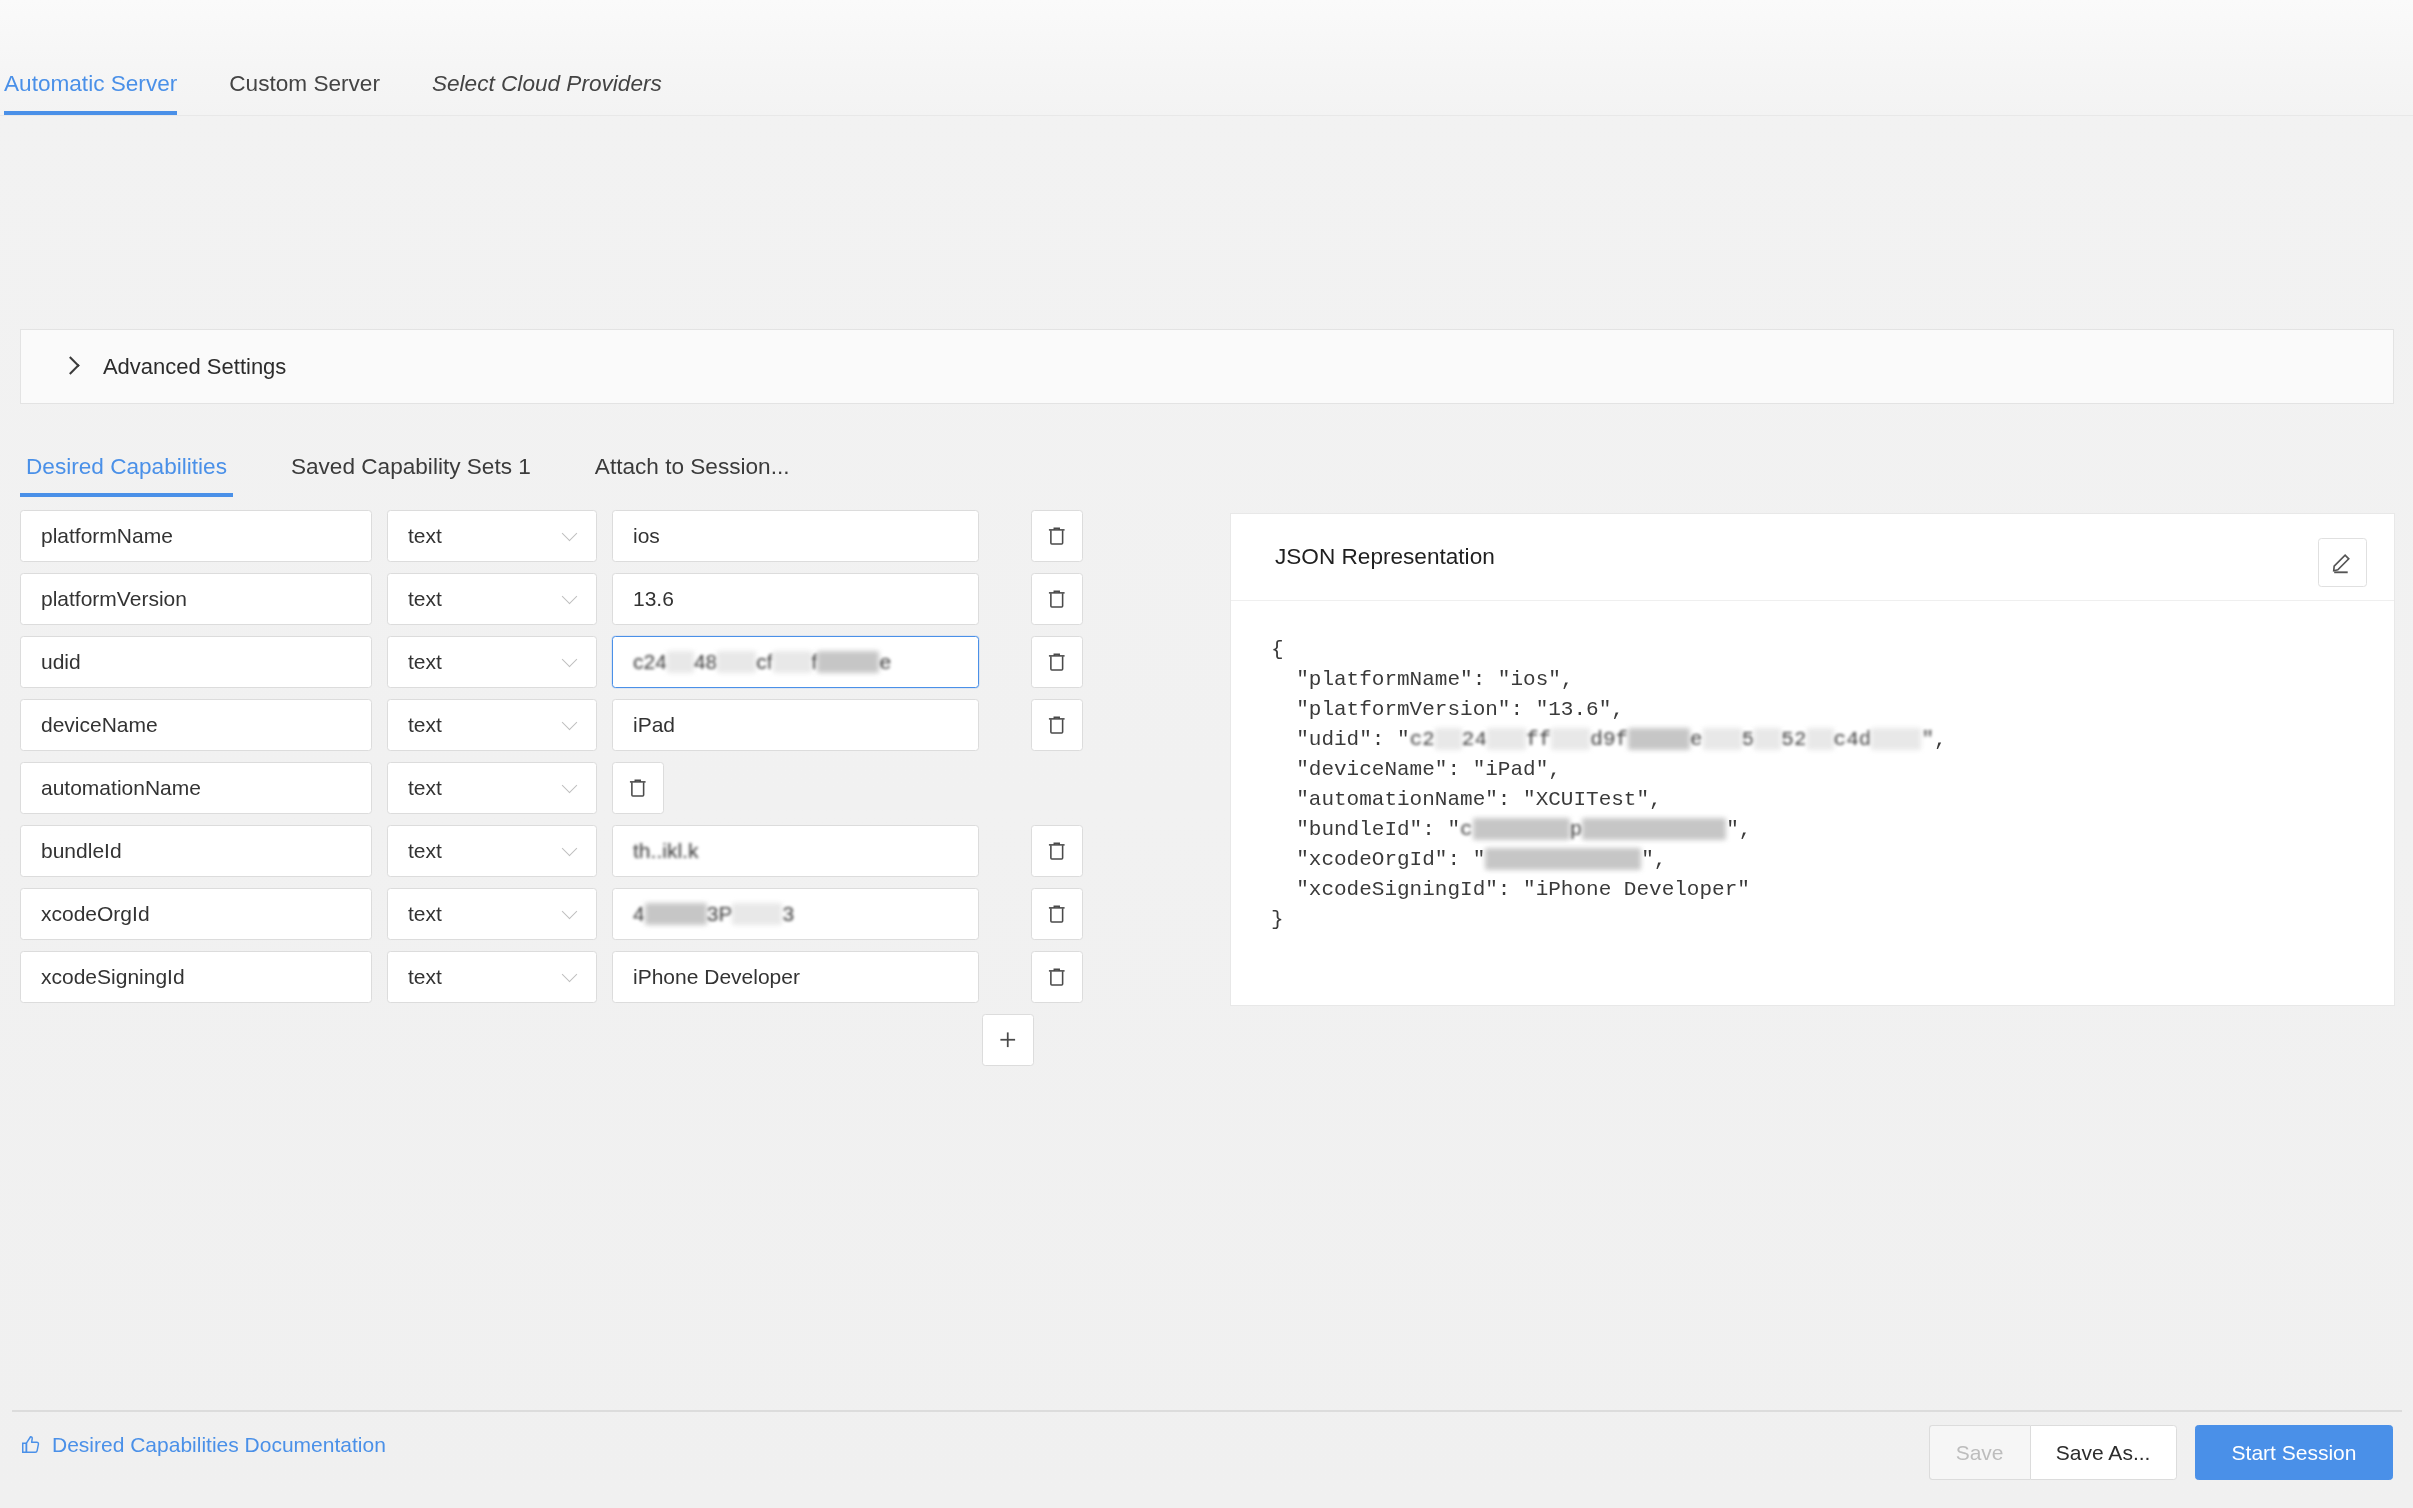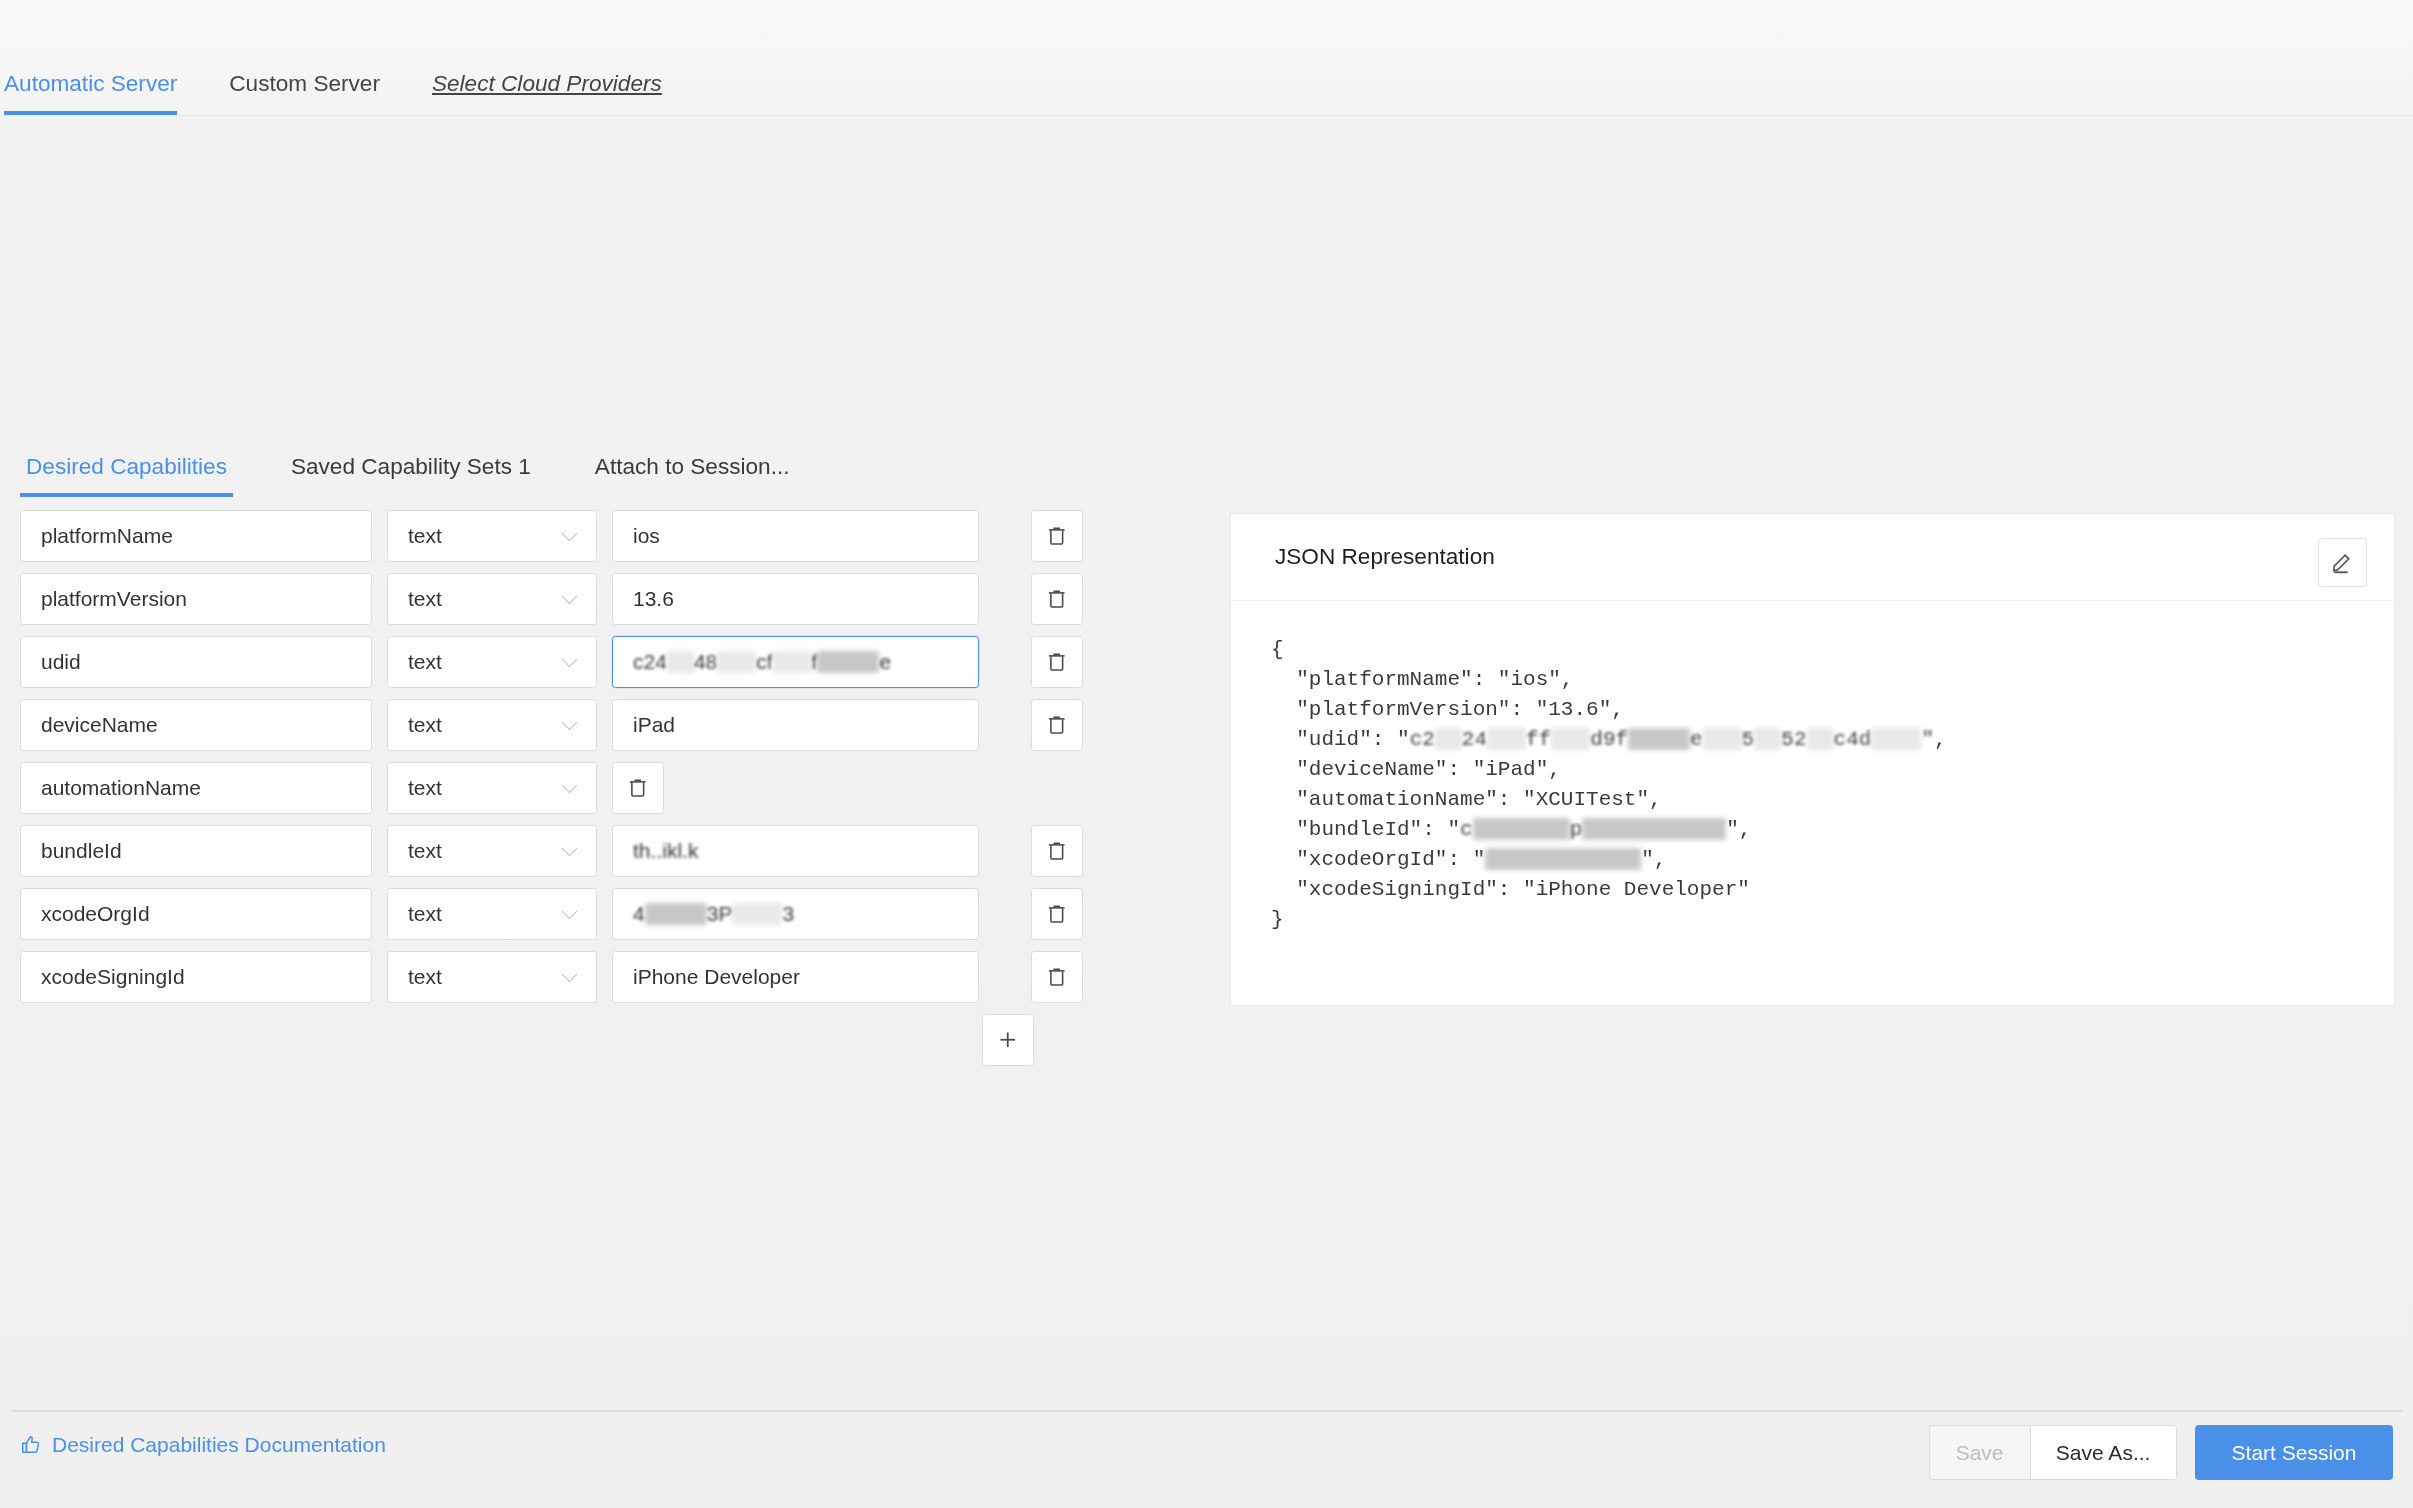--- a/index.html
+++ b/index.html
@@ -41,21 +41,21 @@
     padding: 0 27px 18.4px 0;
     margin-right: 25px;
     line-height: 27px;
     cursor: pointer;
     white-space: nowrap;
     position: relative;
     background: transparent;
     border: none;
     font-family: "Liberation Sans", sans-serif;
   }
-  .stab.italic { font-style: italic; text-decoration: underline; }
+  .stab.italic { font-style: italic; }
   .stab.active {
     color: #4a90e8;
   }
   .stab.active::after {
     content: "";
     position: absolute;
     left: 0; right: 27px; bottom: 0;
     height: 4.2px;
     background: #4a90e8;
   }
@@ -325,20 +325,24 @@
 
   <div class="server-tabs">
     <div class="tabrow" id="server-tabrow">
         <button class="stab active">Automatic Server</button>
         <button class="stab">Custom Server</button>
         <button class="stab italic">Select Cloud Providers</button>
       </div>
   </div>
 
 
+  <div class="adv">
+    <span class="chev"></span>
+    <span class="advlabel">Advanced Settings</span>
+  </div>
 
   <div class="caps-tabs" id="caps-tabrow">
       <button class="ctab active">Desired Capabilities</button>
       <button class="ctab">Saved Capability Sets 1</button>
       <button class="ctab">Attach to Session...</button>
     </div>
 
   <div class="caps-area" id="caps-area">
       <div class="cap-row">
         <div class="fld name">platformName</div>

